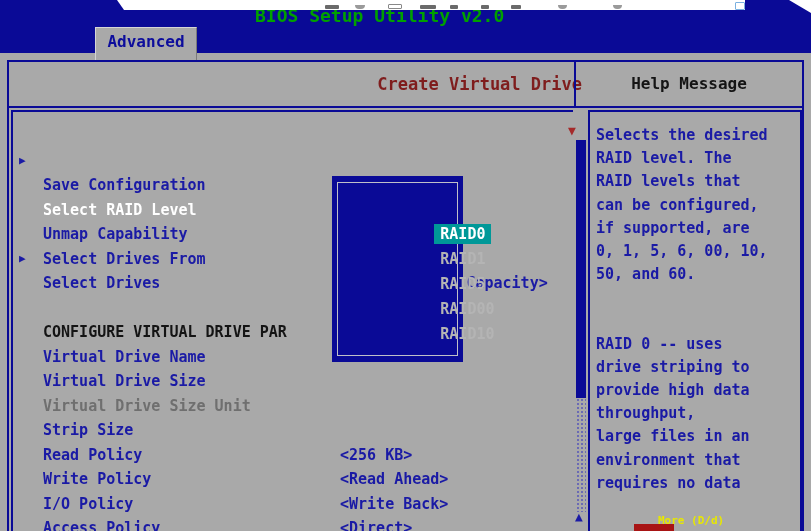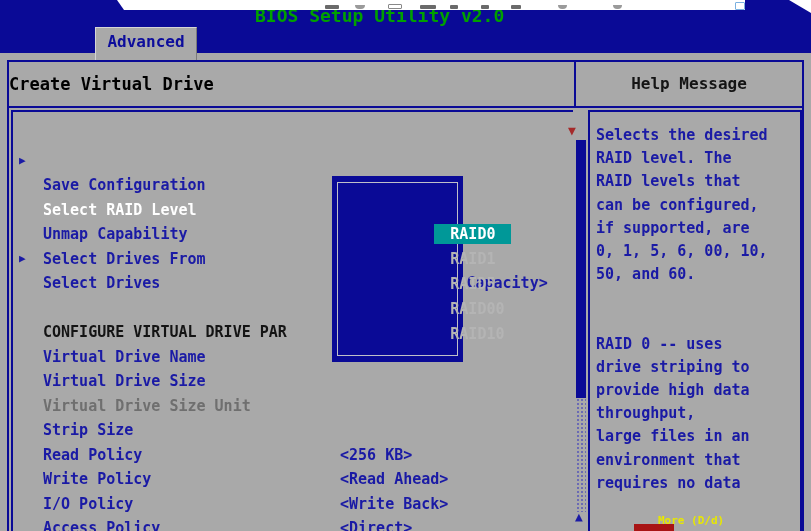--- a/index.html
+++ b/index.html
@@ -16,22 +16,22 @@
   .frag.blue { background:#fff; border:1px solid #7ab0e0; width:10px; height:8px; bottom:0; }
   .corner-tri { position:absolute; left:789px; top:0; width:22px; height:13px; background:#ffffff;
      clip-path:polygon(100% 0, 100% 100%, 0 0); z-index:3; }
 
   .tab { position:absolute; left:95px; top:27px; width:102px; height:33px; background:#a9a9a9;
      color:#0d0d9c; font-size:16px; line-height:27px; text-align:center; z-index:2;
      border-top:1px solid #d6d6d6; border-left:1px solid #d6d6d6; border-right:1px solid #7a7a7a; border-bottom:none; }
 
   .main { position:absolute; left:7px; top:60px; width:797px; height:471px; border:2px solid #0a0a96; border-bottom:none; }
 
-  .hdr-left { position:absolute; left:0; top:0; width:565px; height:44px; line-height:44px; text-align:left;
-     color:#000000; font-size:17px; }
+  .hdr-left { position:absolute; left:8px; top:0; width:565px; height:44px; line-height:44px; text-align:right;
+     color:#7f1d1d; font-size:17px; }
   .hdr-divider { position:absolute; left:565px; top:0; width:2px; height:44px; background:#0a0a96; }
   .hdr-right { position:absolute; left:567px; top:0; width:226px; height:44px; line-height:44px; text-align:center;
      color:#141414; font-size:16px; }
   .hdr-bottom { position:absolute; left:0; top:44px; width:793px; height:2px; background:#0a0a96; }
 
   .list-panel { position:absolute; left:2px; top:48px; width:562px; height:423px;
      border-left:2px solid #0a0a96; border-top:2px solid #0a0a96; padding-top:12px; overflow:hidden; }
   .menu-row { position:relative; height:24.5px; line-height:24.5px; font-size:15px; white-space:pre; }
   .menu-row .arrow { position:absolute; left:6px; color:#1a1aa5; font-size:11px; }
   .menu-row .label { position:absolute; left:30px; color:#1a1aa5; }
@@ -49,21 +49,21 @@
   .help-panel { position:absolute; left:579px; top:48px; width:214px; height:423px;
      border:2px solid #0a0a96; border-bottom:none; padding:12px 2px 0 6px; overflow:hidden; }
   .help-line { height:23.2px; line-height:23.2px; font-size:15px; color:#1a1aa5; white-space:pre; }
   .more-red { position:absolute; left:44px; top:412px; width:40px; height:11px; background:#a81414; }
   .more { position:absolute; left:68px; top:402px; font-size:11px; color:#e8e800; white-space:pre; z-index:2; }
 
   .popup { position:absolute; left:323px; top:114px; width:131px; height:186px; background:#0a0a96; z-index:5; }
   .popup-border { position:absolute; left:5px; top:6px; right:5px; bottom:6px; border:1px solid #c0c0c8; }
   .popup-items { position:absolute; left:12px; top:21px; right:8px; }
   .popup-row { height:25px; line-height:25px; font-size:15px; white-space:pre; }
-  .popup-row .plabel { color:#b4b4b4; padding:1px 16px; }
+  .popup-row .plabel { color:#b4b4b4; padding:1px 6px; }
   .popup-row .plabel.selected { background:#009898; color:#ffffff; }
 </style>
 </head>
 <body>
 
 <div class="screen">
 
   <div class="navy-band"></div>
   <div class="bios-title">BIOS Setup Utility v2.0</div>
 

